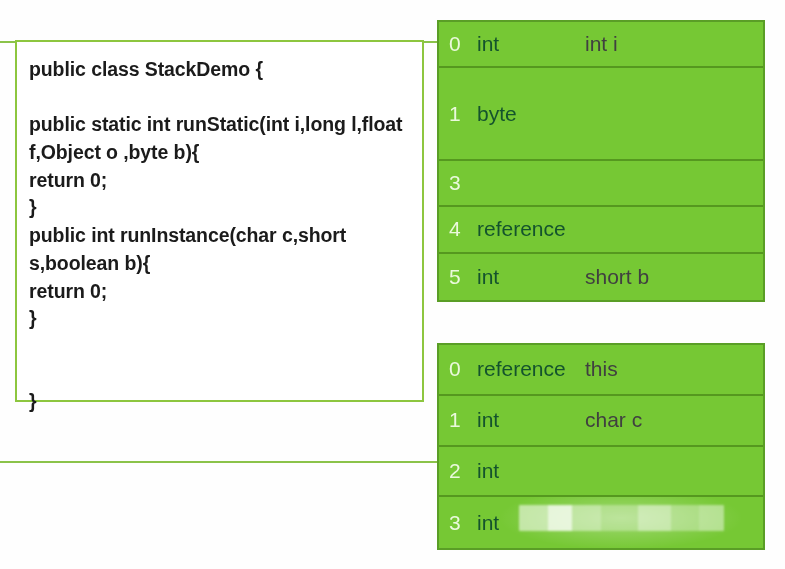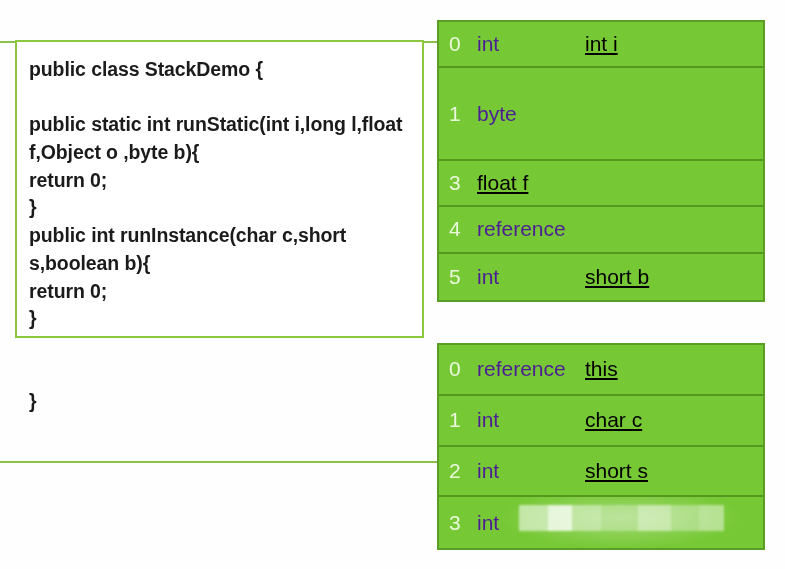--- a/index.html
+++ b/index.html
@@ -25,21 +25,21 @@
   }
   #connector-top  { left: 0px;  top: 41px;  width: 440px; }
   #connector-bot  { left: 0px;  top: 461px; width: 440px; }
 
   
   #code-panel {
     position: absolute;
     left: 15px;
     top: 40px;
     width: 409px;
-    height: 298px;
+    height: 362px;
     background: #ffffff;
     border: 2px solid #8dc63f;
     box-sizing: border-box;
     z-index: 2;
   }
   #code-text {
     margin: 0;
     padding: 14px 8px 0 12px;
     font-family: "Liberation Sans", sans-serif;
     font-weight: bold;
@@ -81,26 +81,25 @@
     flex: 0 0 38px;
     padding-left: 10px;
     box-sizing: border-box;
     font-size: 21px;
     color: #eaf9dc;
   }
   .slot-type {
     width: 108px;
     flex: 0 0 108px;
     box-sizing: border-box;
-    color: #4c1d95;
+    color: #14532d;
   }
   .slot-name {
     flex: 1 1 auto;
-    color: #000000;
-    text-decoration: underline;
+    color: #404040;
   }
 
   
   .redaction {
     position: absolute;
     left: 80px;
     top: 8px;
     width: 205px;
     height: 26px;
     z-index: 5;
@@ -151,21 +150,20 @@
       <span class="slot-index">0</span>
       <span class="slot-type">int</span>
       <span class="slot-name">int i</span>
     </div>
     <div class="slot" style="height: 33.3333%;">
       <span class="slot-index">1</span>
       <span class="slot-type">byte</span>
     </div>
     <div class="slot" style="height: 16.6667%;">
       <span class="slot-index">3</span>
-      <span class="slot-name">float f</span>
     </div>
     <div class="slot" style="height: 16.6667%;">
       <span class="slot-index">4</span>
       <span class="slot-type">reference</span>
     </div>
     <div class="slot" style="height: 16.6667%;">
       <span class="slot-index">5</span>
       <span class="slot-type">int</span>
       <span class="slot-name">short b</span>
     </div>
@@ -177,21 +175,20 @@
       <span class="slot-name">this</span>
     </div>
     <div class="slot" style="height: 25%;">
       <span class="slot-index">1</span>
       <span class="slot-type">int</span>
       <span class="slot-name">char c</span>
     </div>
     <div class="slot" style="height: 25%;">
       <span class="slot-index">2</span>
       <span class="slot-type">int</span>
-      <span class="slot-name">short s</span>
     </div>
     <div class="slot" style="height: 25%;">
       <span class="slot-index">3</span>
       <span class="slot-type">int</span>
       <span class="slot-name"></span>
       <span class="redaction-halo"></span>
       <span class="redaction"></span>
     </div>
   </div>
 

